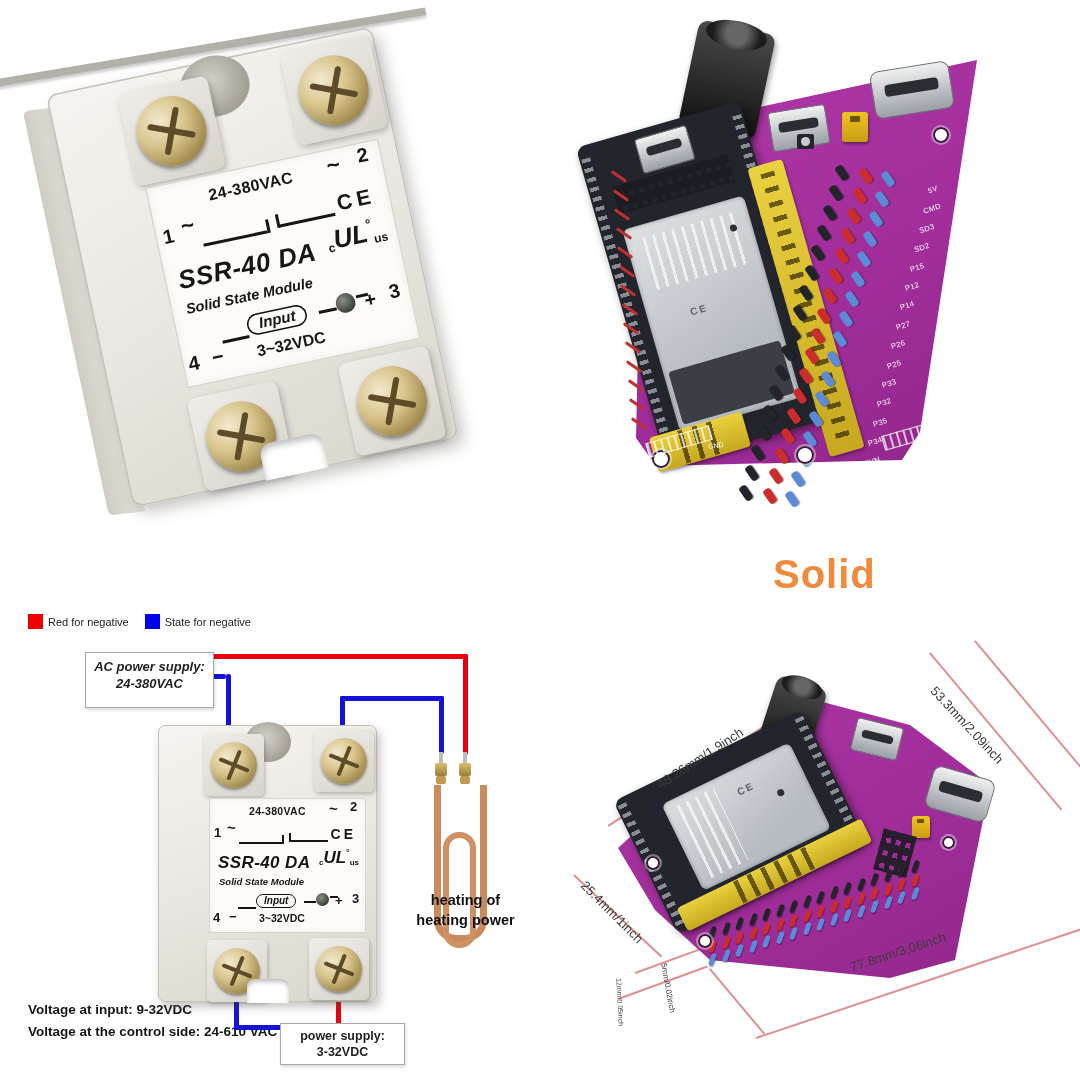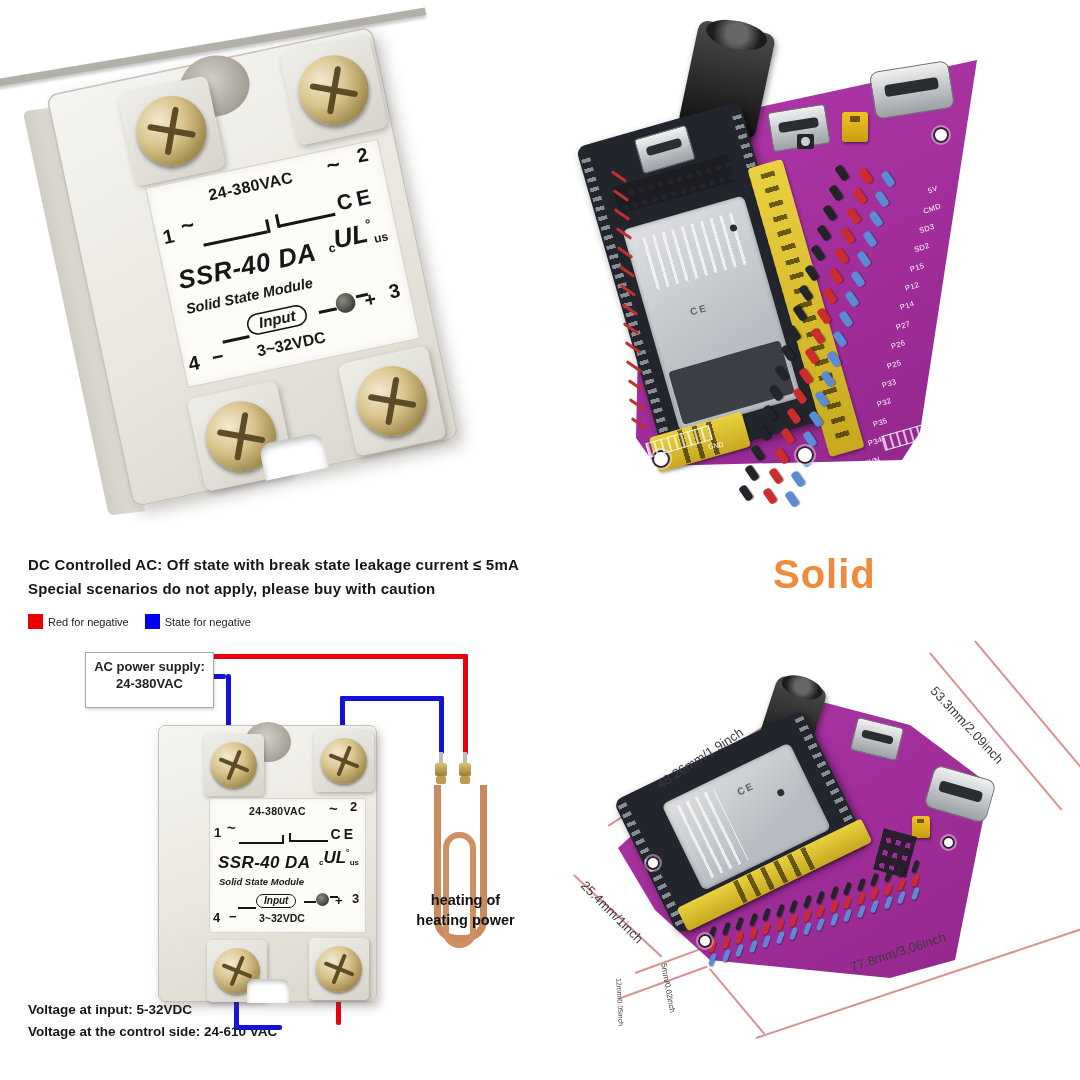--- a/index.html
+++ b/index.html
@@ -76,21 +76,21 @@
   .bl-head{left:28px;font-size:15px;font-weight:600;color:#161616;letter-spacing:.2px;}
   .legend-row{left:28px;top:74px;display:flex;gap:16px;align-items:center;}
   .legend-item{display:flex;align-items:center;gap:5px;}
   .swatch{width:15px;height:15px;display:inline-block;}
   .legend-item:nth-child(1) .swatch{background:#ee0000;}
   .legend-item:nth-child(2) .swatch{background:#0000ee;}
   .legend-label{font-size:11px;color:#222;}
   .anno-box{position:absolute;border:1.5px solid #a9a9a9;background:#fff;text-align:center;
             font-weight:bold;color:#222;box-shadow:1px 2px 3px rgba(0,0,0,.15);z-index:5;}
   .anno-box div{line-height:1.3;}
-  #ac-box{left:85px;top:112px;width:127px;height:48px;font-size:13px;padding-top:6px;}
+  #ac-box{left:85px;top:112px;width:127px;height:48px;font-size:13px;padding-top:6px;font-style:italic;}
   #pw-box{left:280px;top:483px;width:123px;height:36px;font-size:12.5px;padding-top:4px;}
   .wire{position:absolute;z-index:1;border-radius:2px;}
   .wr{background:#e8000f;} .wb{background:#1512d8;}
   .fineprint{left:28px;font-size:13.5px;font-weight:600;color:#161616;}
   .tube-caption{left:408px;top:350px;width:115px;text-align:center;font-size:14.5px;font-weight:bold;line-height:20px;color:#111;}
   
   .post{position:absolute;width:12px;z-index:2;}
   .post .pin{position:absolute;left:4px;top:0;width:4px;height:12px;background:#b9bcb9;}
   .post .nut{position:absolute;left:0;top:11px;width:12px;height:13px;background:linear-gradient(#d8c06a,#9a7e3a);border-radius:2px;}
   .post .ring{position:absolute;left:1px;top:24px;width:10px;height:8px;background:#c19a52;border-radius:2px;}
@@ -318,22 +318,20 @@
       </div>
 
     <div class="hole" style="left:92px;top:450px;width:18px;height:18px;"></div>
     <div class="hole" style="left:236px;top:446px;width:18px;height:18px;"></div>
     <span class="gnd" style="left:148px;top:442px;">GND</span>
     <div class="silk" style="left:86px;top:434px;width:64px;transform:rotate(-16deg);"></div>
     <div class="silk" style="left:322px;top:428px;width:56px;transform:rotate(-16deg);"></div>
   </div>
 
   <div id="q-bl" class="q">
-    <div class="a bl-head" style="top:16px;">DC Controlled AC: Off state with break state leakage current ≤ 5mA</div>
-    <div class="a bl-head" style="top:40px;">Special scenarios do not apply, please buy with caution</div>
 
     <div class="a legend-row">
 
     <div class="legend-item" style="--i: 0;">
         <span class="swatch"></span>
         <span class="legend-label">Red for negative</span>
       </div>
         <div class="legend-item" style="--i: 1;">
         <span class="swatch"></span>
         <span class="legend-label">State for negative</span>
@@ -347,20 +345,24 @@
     <div class="wire wb" style="left:340px;top:156px;width:104px;height:5px;"></div>
     <div class="wire wb" style="left:340px;top:156px;width:5px;height:64px;"></div>
     <div class="wire wb" style="left:439px;top:156px;width:5px;height:58px;"></div>
     <div class="wire wb" style="left:234px;top:430px;width:5px;height:60px;"></div>
     <div class="wire wb" style="left:234px;top:485px;width:48px;height:5px;"></div>
     <div class="wire wr" style="left:336px;top:428px;width:5px;height:57px;"></div>
 
     <div id="ac-box" class="anno-box">
       <div>AC power supply:</div>
       <div>24-380VAC</div>
+    </div>
+    <div id="pw-box" class="anno-box">
+      <div>power supply:</div>
+      <div>3-32VDC</div>
     </div>
 
     <div class="ssr" style="left:158px;top:185px;z-index:2;">
       <div class="ssr-body">
         <div class="recess top"></div>
         <div class="term tl">
             <div class="screw"></div>
           </div>
         <div class="term tr">
             <div class="screw"></div>
@@ -410,21 +412,21 @@
       <div class="nut"></div>
       <div class="ring"></div>
     </div>
     <div class="tube-outer"></div>
     <div class="tube-inner"></div>
     <div class="a tube-caption">
       <div>heating of</div>
       <div>heating power</div>
     </div>
 
-    <div class="a fineprint" style="top:462px;">Voltage at input: 5-32VDC</div>
+    <div class="a fineprint" style="top:462px;">Voltage at input: 9-32VDC</div>
     <div class="a fineprint" style="top:484px;">Voltage at the control side: 24-610 VAC</div>
   </div>
 
   <div id="q-br" class="q">
     <div class="a" id="size-title">Solid</div>
 
     <div class="dline" style="left:48px;top:285px;width:252px;transform:rotate(-32.5deg);"></div>
     <div class="dline" style="left:370px;top:112px;width:205px;transform:rotate(50deg);"></div>
     <div class="dline" style="left:415px;top:100px;width:190px;transform:rotate(50deg);"></div>
     <div class="dline" style="left:14px;top:334px;width:120px;transform:rotate(43deg);"></div>

